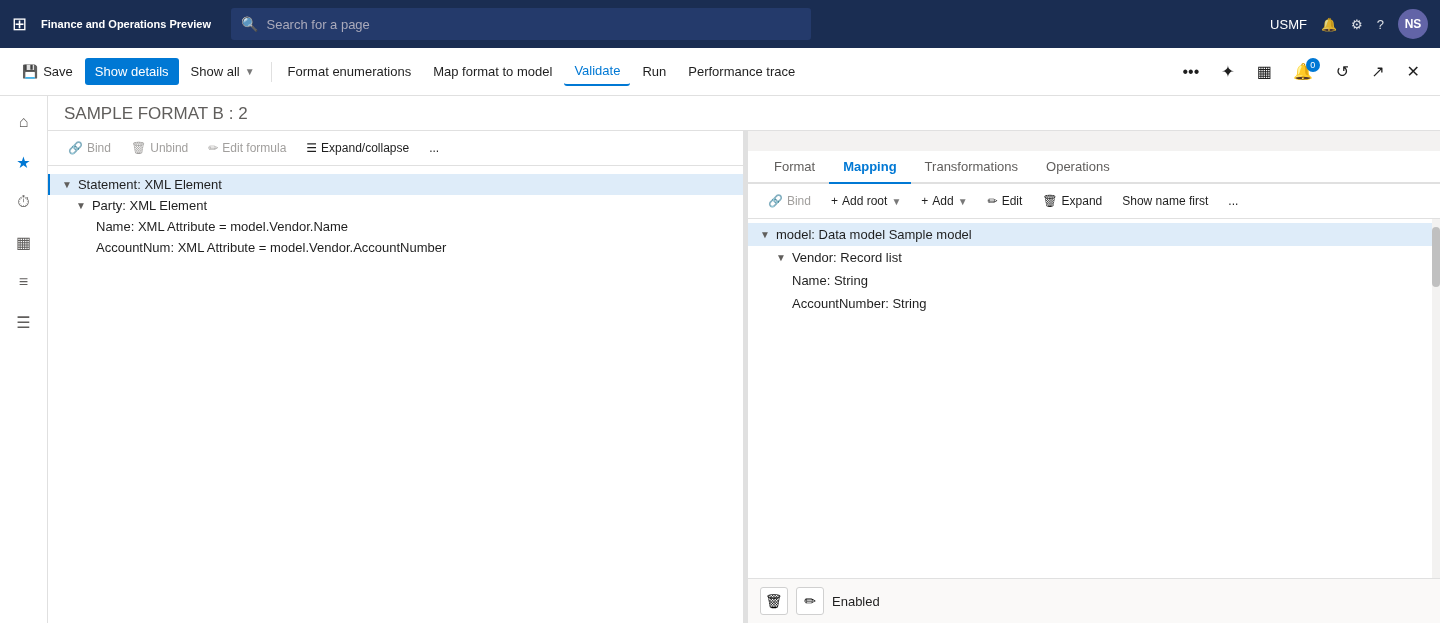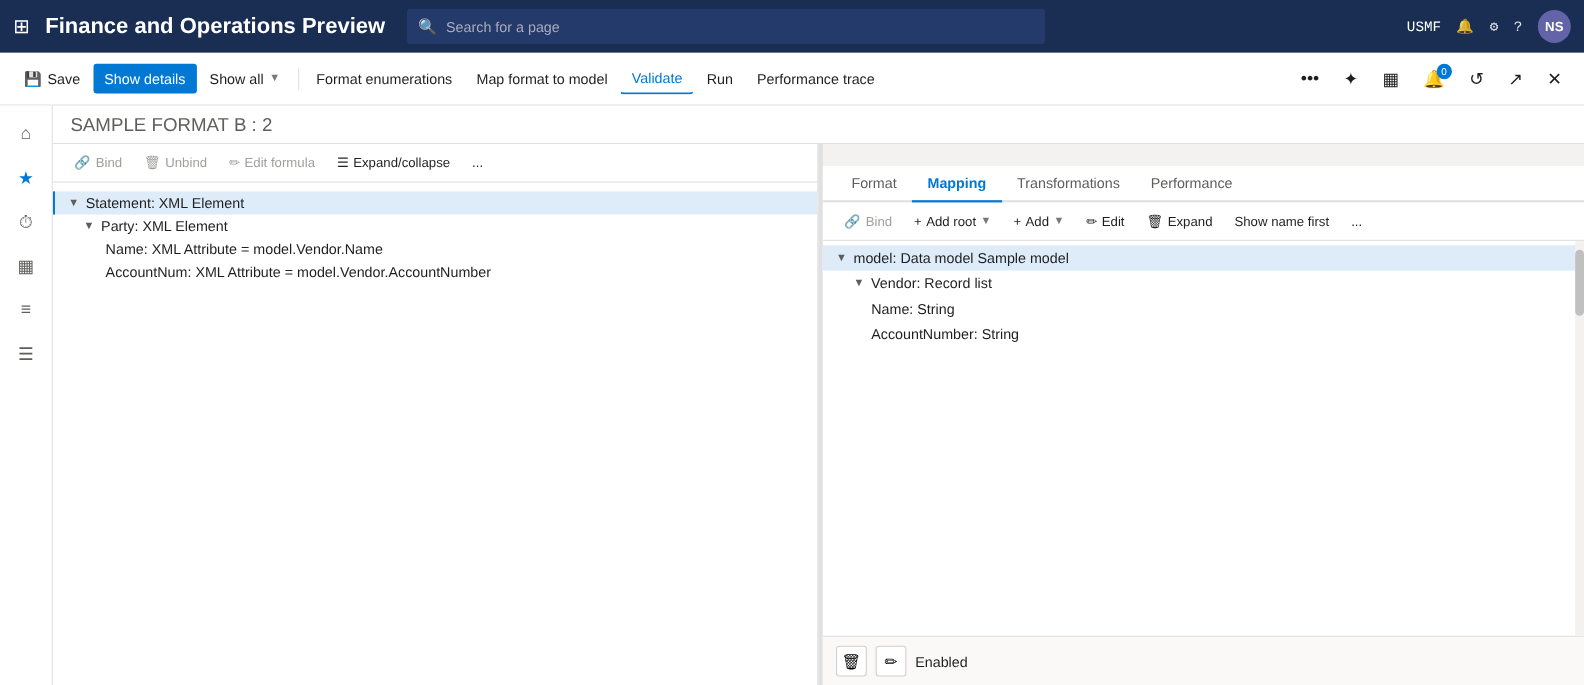--- a/index.html
+++ b/index.html
@@ -4,31 +4,31 @@
   <style>
     * { box-sizing: border-box; margin: 0; padding: 0; }
     body { font-family: 'Segoe UI', sans-serif; font-size: 13px; background: #f3f2f1; color: #1f1f1f; overflow: hidden; }
 
     
     .topbar {
       display: flex; align-items: center; background: #1a2d52; height: 48px;
       padding: 0 12px; gap: 8px; color: white;
     }
     .topbar-grid-icon { color: white; font-size: 18px; margin-right: 6px; cursor: pointer; }
-    .topbar-title { font-size: 20px; font-weight: 600; color: white; white-space: nowrap; margin-right: 12px; }
+    .topbar-title { font-size: 11px; font-weight: 600; color: white; white-space: nowrap; margin-right: 12px; }
     .topbar-search {
       flex: 1; max-width: 580px; display: flex; align-items: center;
       background: #243a6b; border-radius: 3px; padding: 0 10px; height: 32px; gap: 8px;
     }
     .topbar-search input {
       background: transparent; border: none; outline: none; color: #ccc; font-size: 13px; width: 100%;
     }
     .topbar-search input::placeholder { color: #aab; }
     .topbar-right { display: flex; align-items: center; gap: 14px; margin-left: auto; color: white; }
-    .topbar-right span { font-size: 13px; font-weight: 500; font-family: Liberation Mono, monospace; }
+    .topbar-right span { font-size: 13px; font-weight: 500; }
     .topbar-icon { font-size: 16px; cursor: pointer; opacity: 0.85; }
     .avatar { width: 30px; height: 30px; border-radius: 50%; background: #6264a7; display: flex; align-items: center; justify-content: center; font-size: 12px; font-weight: 600; color: white; cursor: pointer; }
 
     
     .toolbar {
       display: flex; align-items: center; background: white; border-bottom: 1px solid #e0e0e0;
       padding: 0 12px; height: 48px; gap: 2px;
     }
     .toolbar-btn {
       display: flex; align-items: center; gap: 5px; padding: 6px 10px; border-radius: 3px;
@@ -229,21 +229,21 @@
           <div class="tab">
             <span>Format</span>
           </div>
           <div class="tab active">
             <span>Mapping</span>
           </div>
           <div class="tab">
             <span>Transformations</span>
           </div>
           <div class="tab">
-            <span>Performance</span>
+            <span>Operations</span>
           </div>
         </div>
 
         <div class="right-panel-toolbar">
           <button class="panel-btn disabled">
             <span>🔗</span>
             <span>Bind</span>
           </button>
           <button class="panel-btn">
             <span>+</span>

